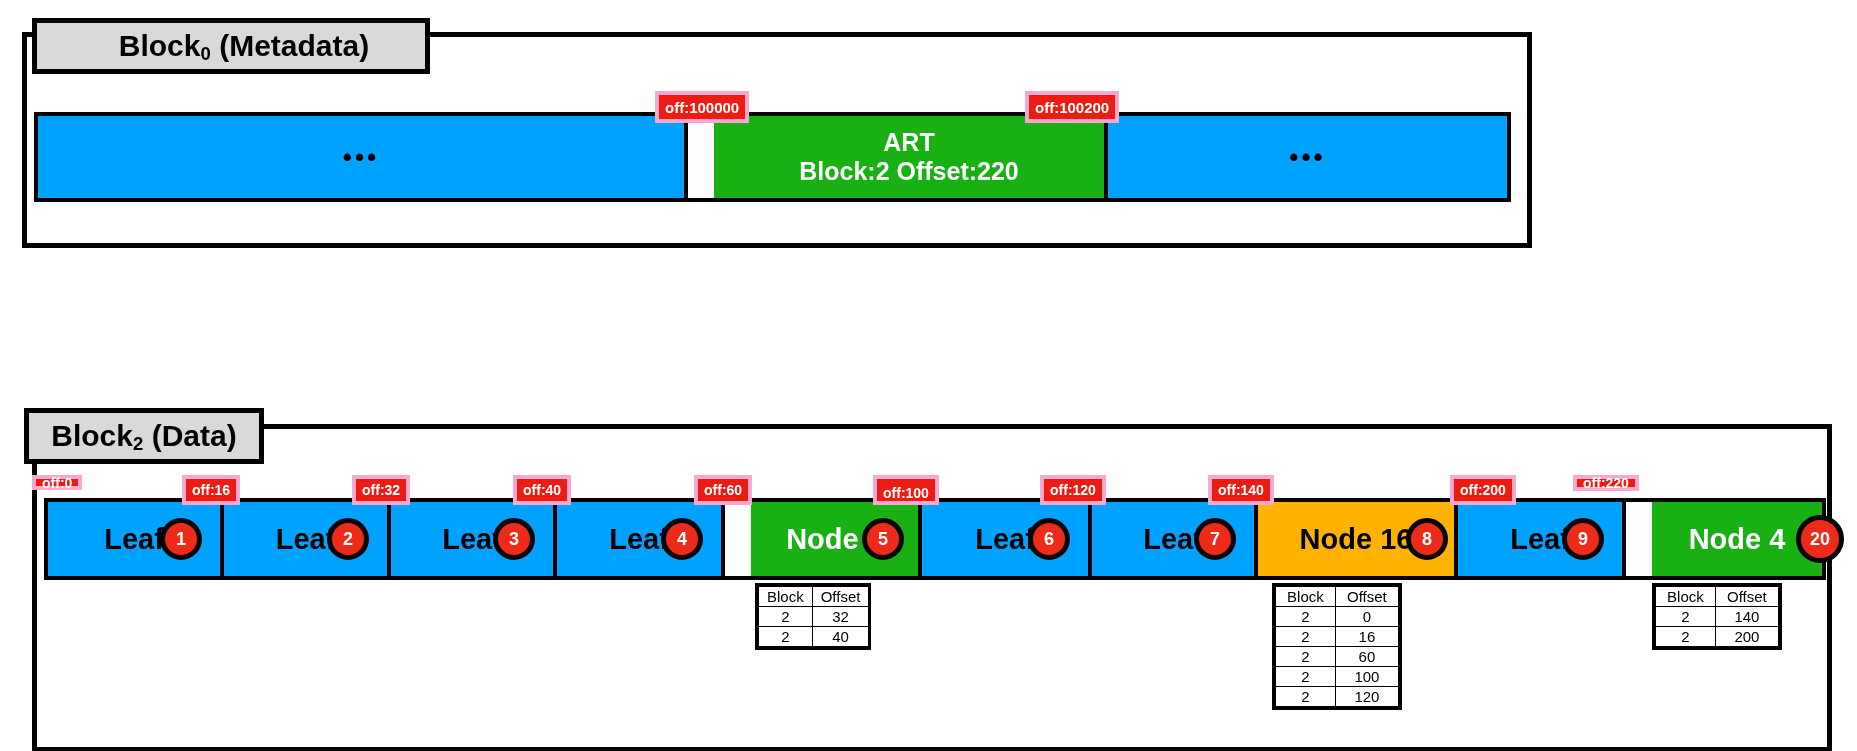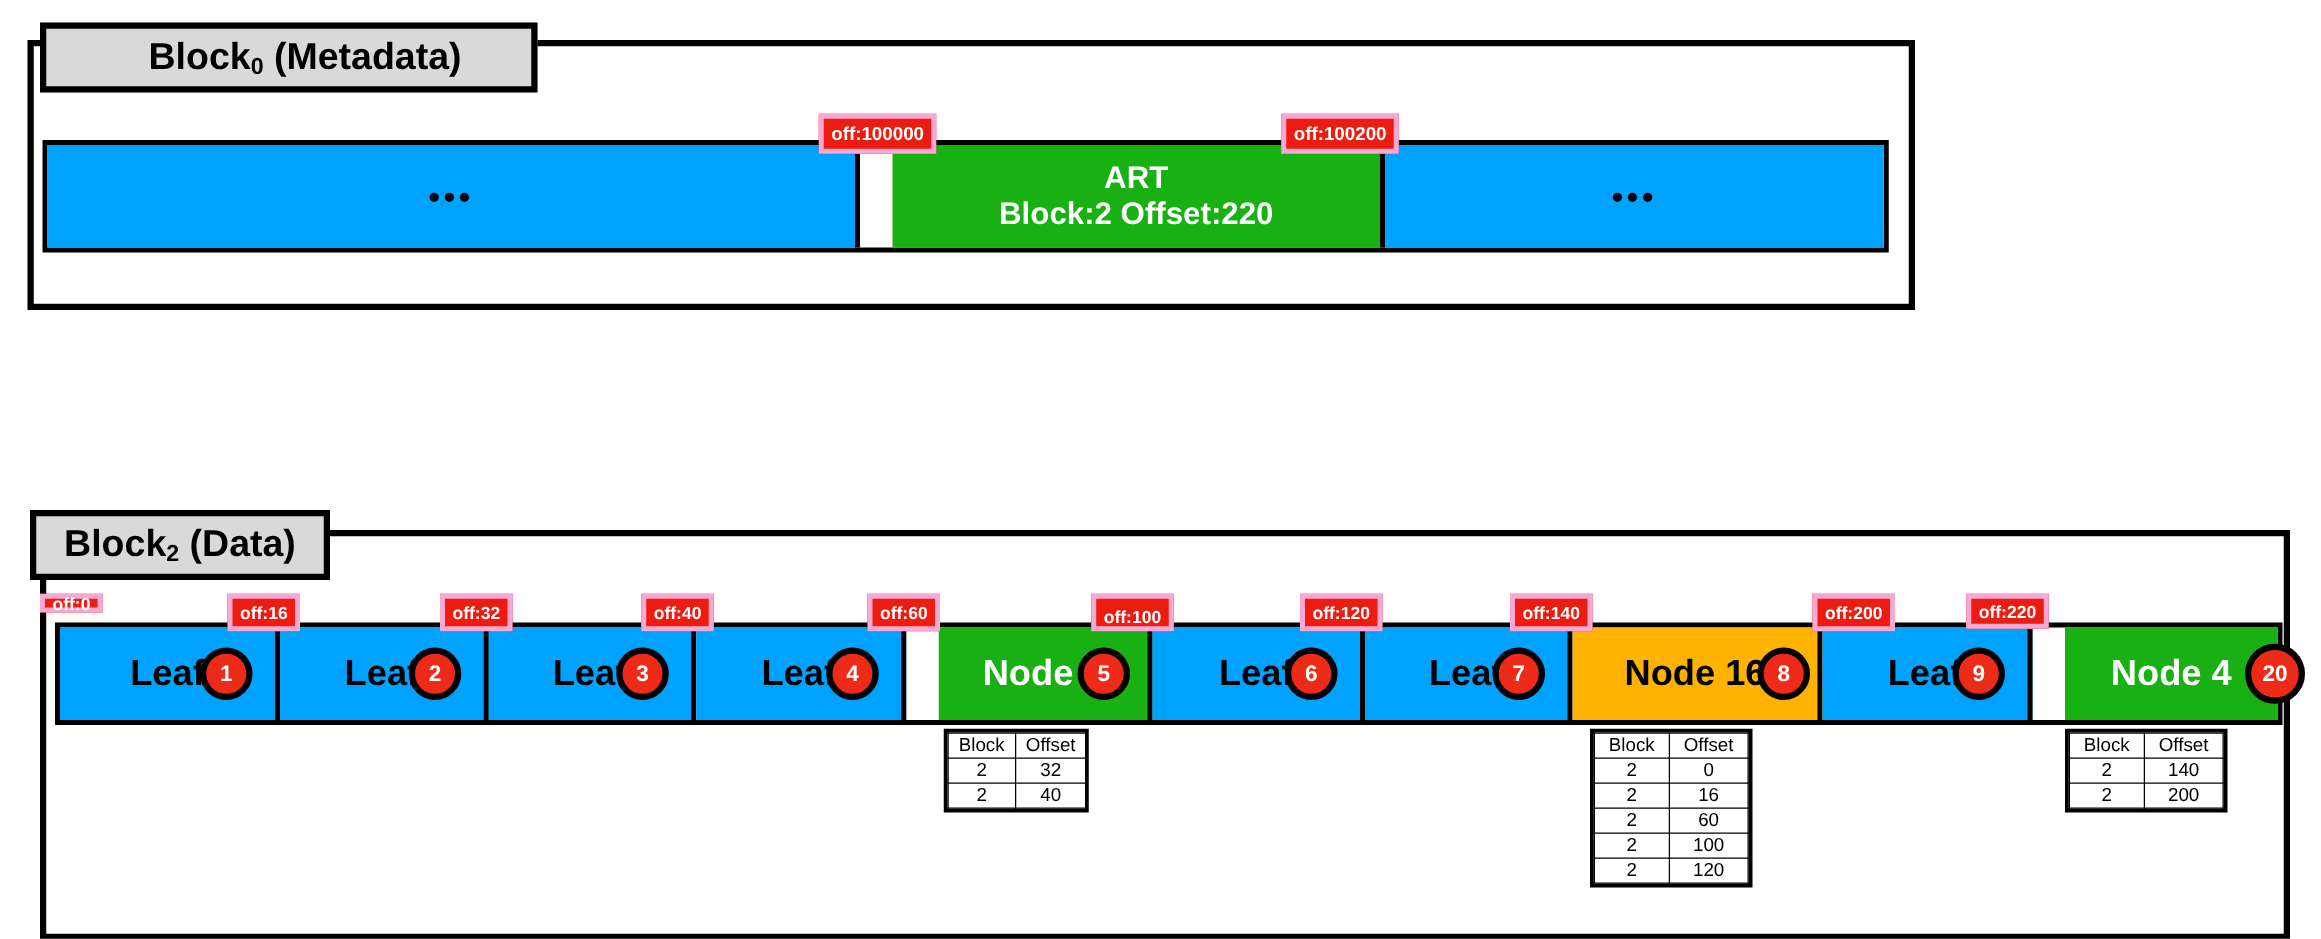--- a/index.html
+++ b/index.html
@@ -259,21 +259,21 @@
 </div>
 <div class="offset-flag" style="left:1040px; top:475px; height:30px; font-size:14px;text-align:right;">
   <span>off:120</span>
 </div>
 <div class="offset-flag" style="left:1208px; top:475px; height:30px; font-size:14px;">
   <span>off:140</span>
 </div>
 <div class="offset-flag" style="left:1418px; top:475px; height:30px; font-size:14px;margin-left:32px;">
   <span>off:200</span>
 </div>
-<div class="offset-flag" style="left:1573px; top:475px; height:28px; font-size:14px;">
+<div class="offset-flag" style="left:1573px; top:475px; height:16px; font-size:14px;">
   <span>off:220</span>
 </div>
 
 <div class="ptr-table" style="left:755px; top:583px; width:110px;">
   <table>
     <thead>
       <tr>
         <th>Block</th>
         <th>Offset</th>
       </tr>

